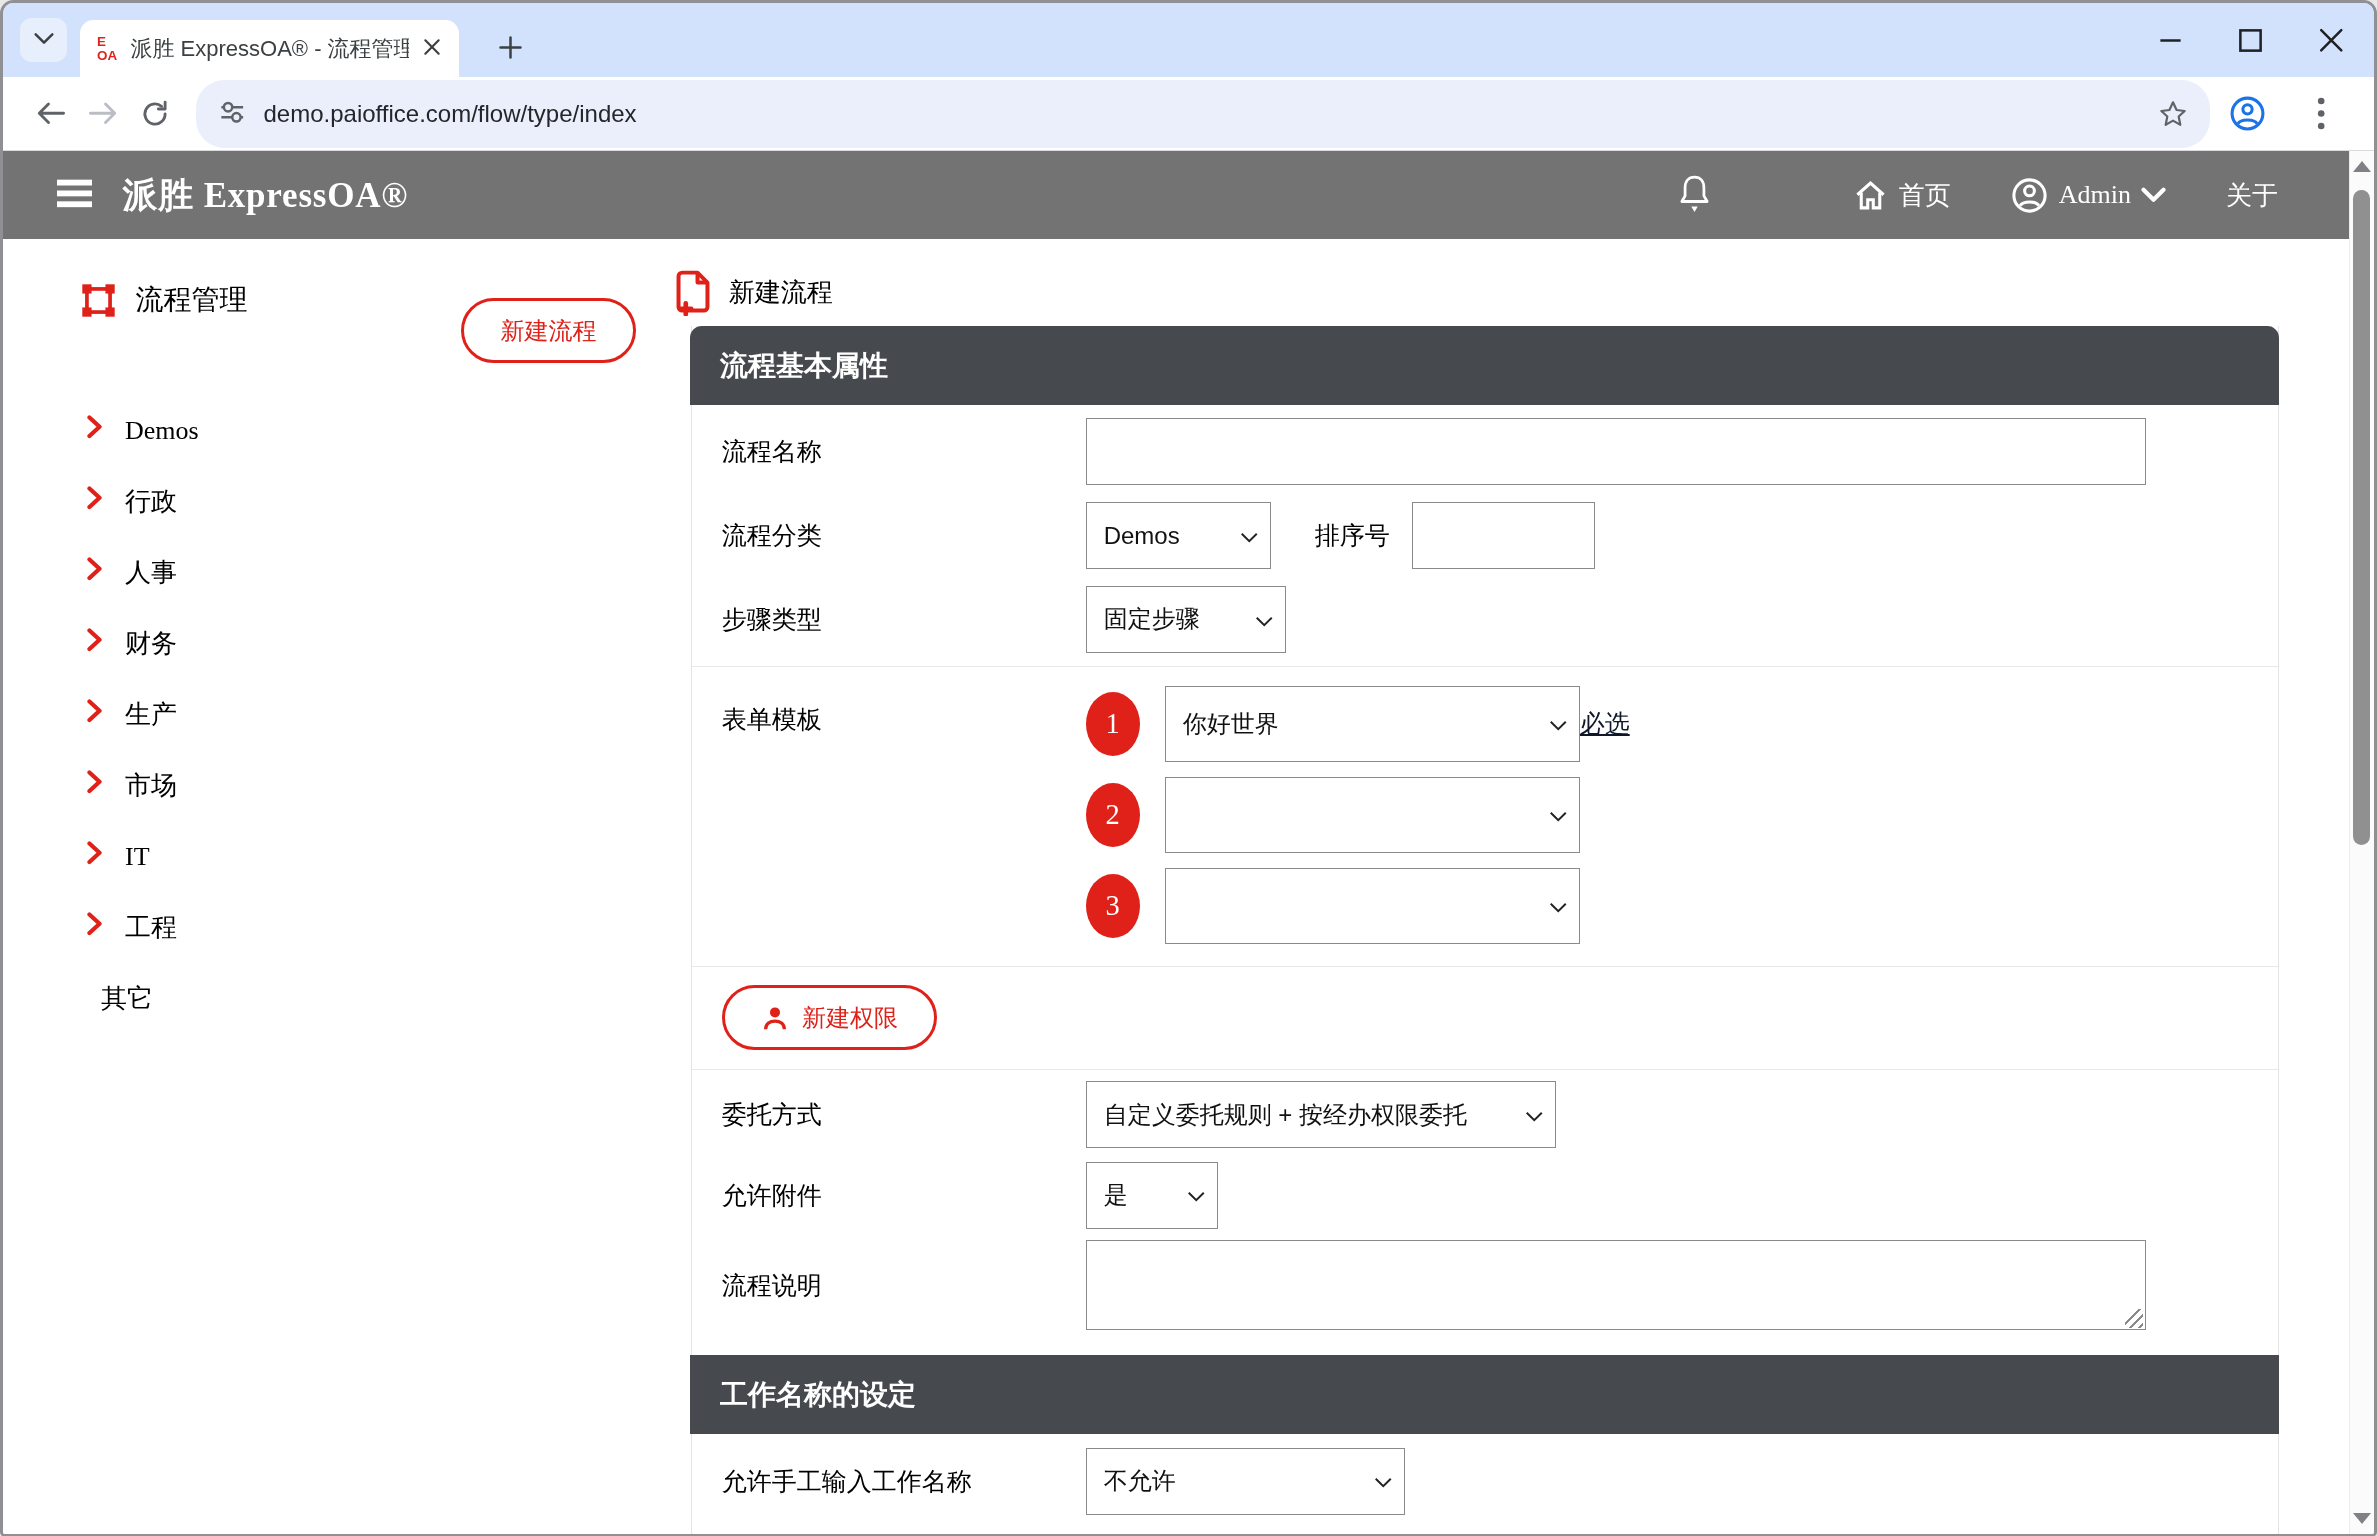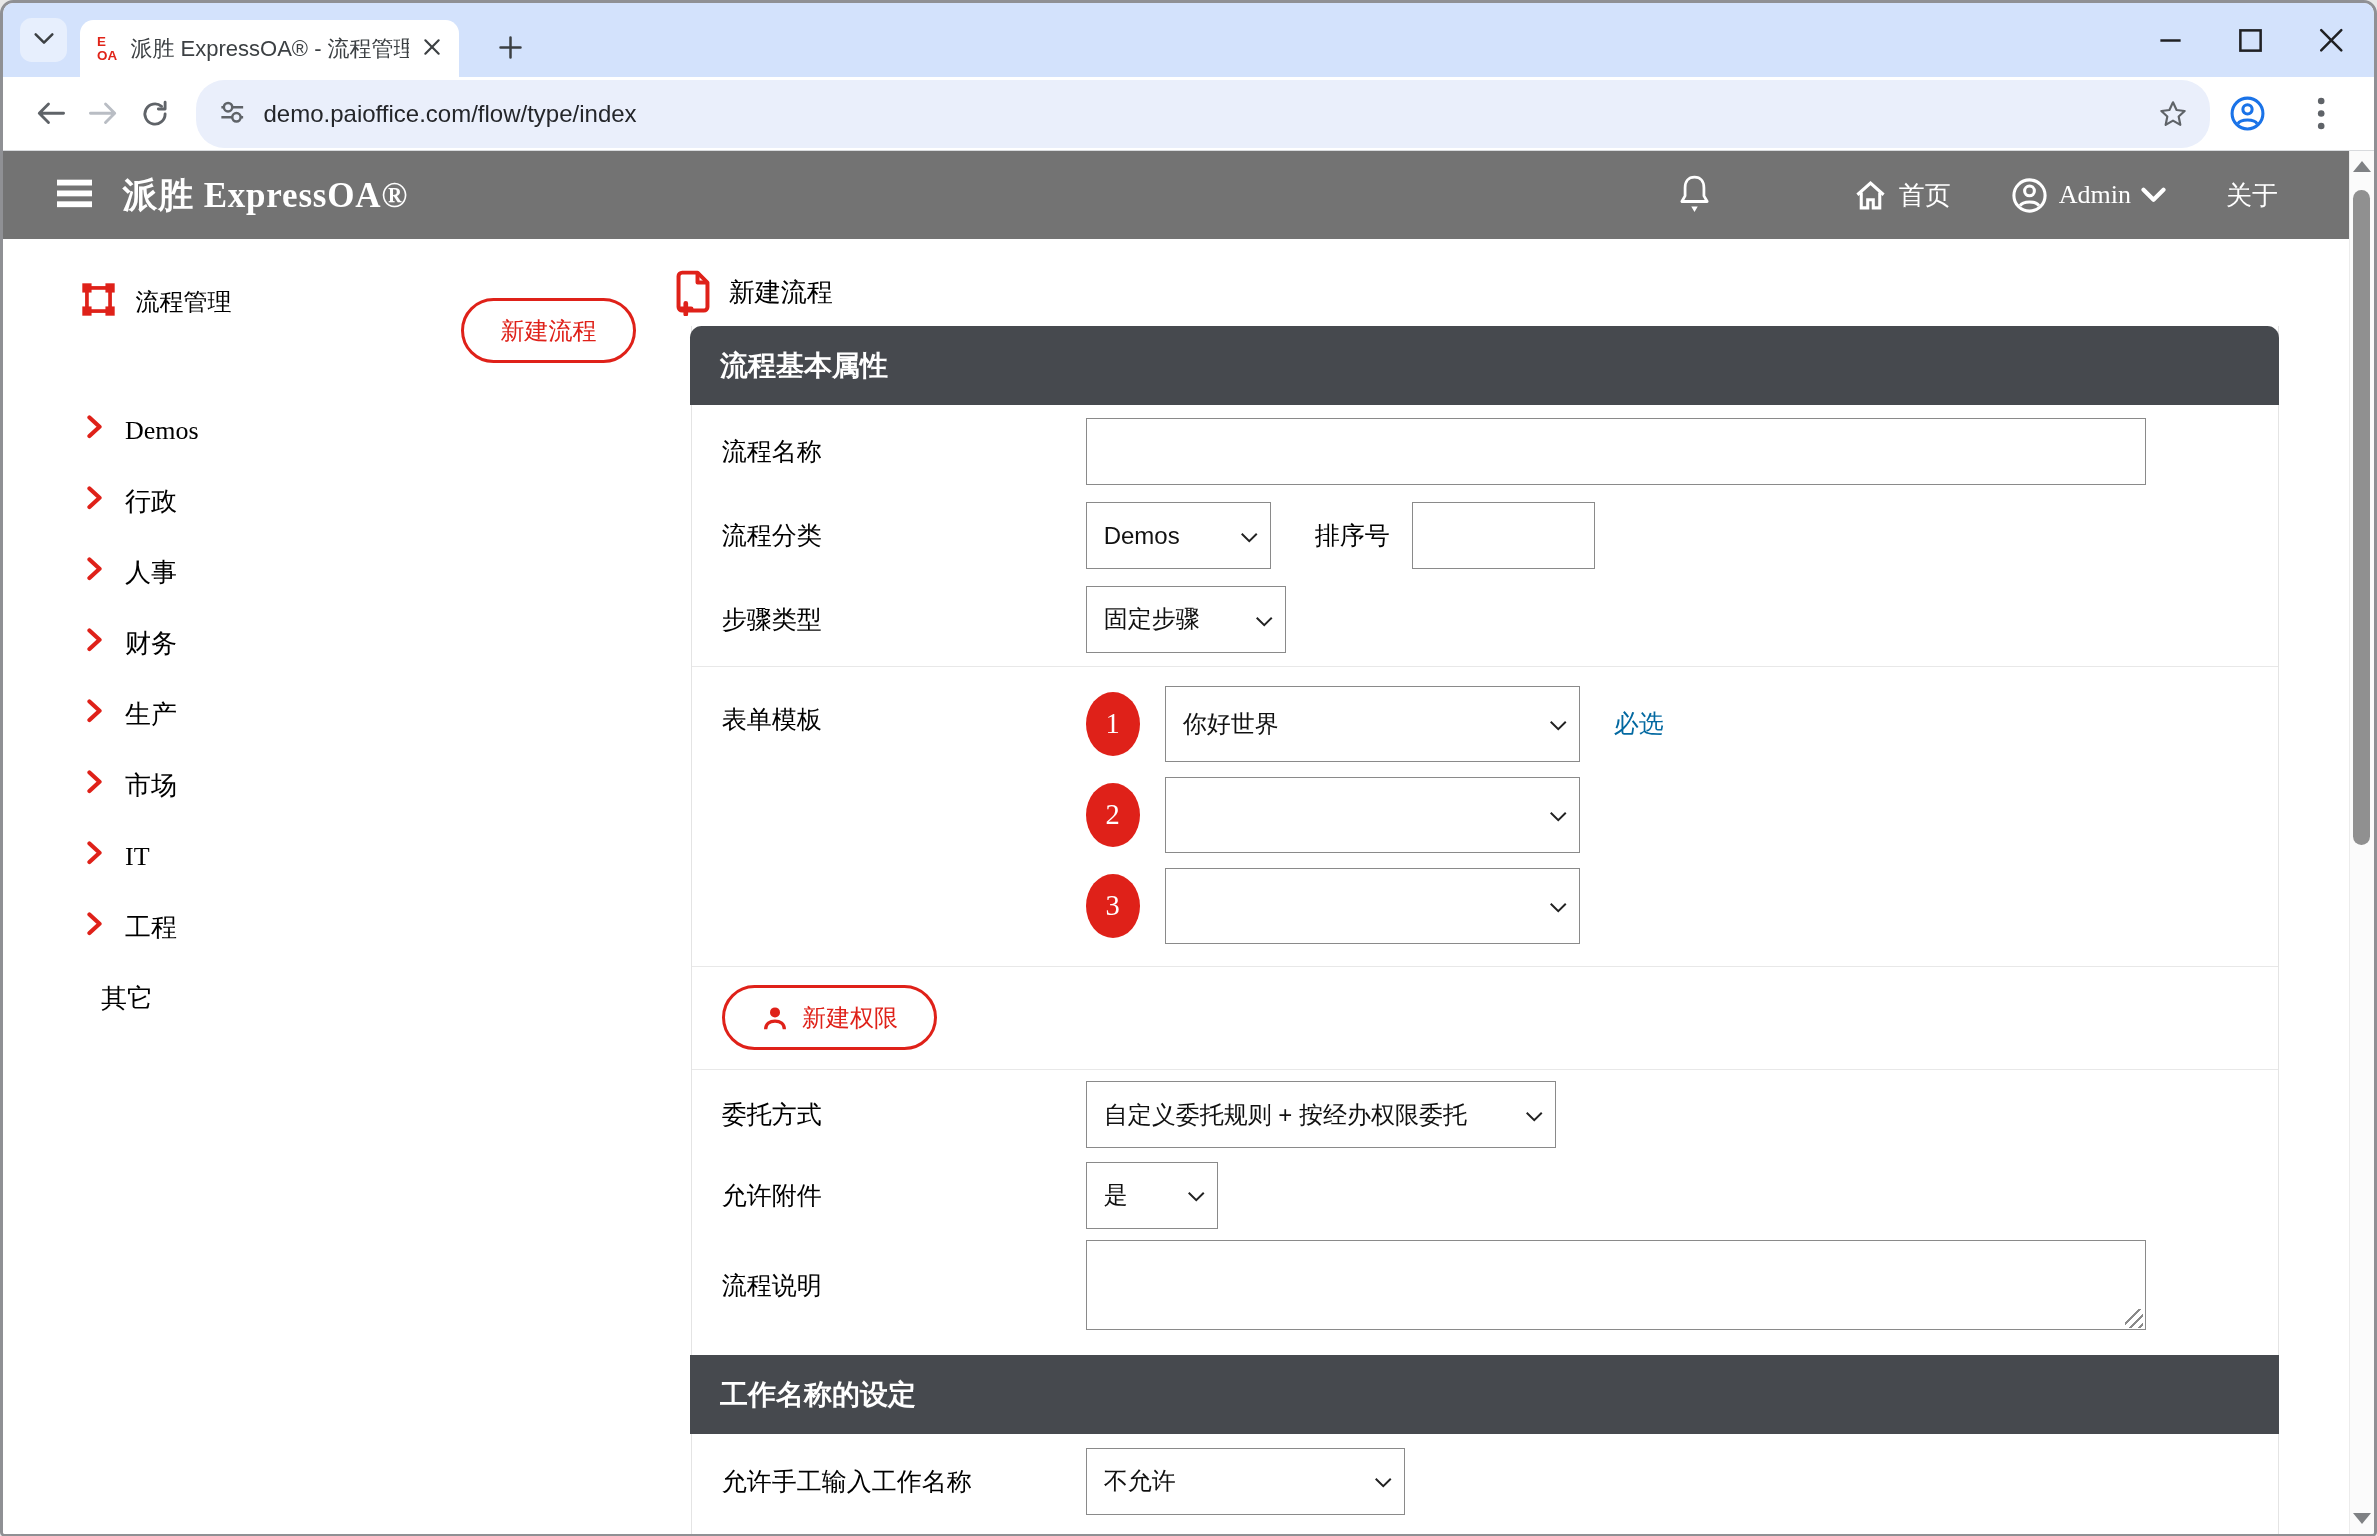--- a/index.html
+++ b/index.html
@@ -72,21 +72,21 @@
   }
   .logo{ margin-left:28.5px; font-size:35px; font-weight:700; letter-spacing:0.8px; }
   .bell{ margin-left:auto; display:flex; align-items:center; }
   .hgroup{ display:flex; align-items:center; gap:10px; font-size:26px; }
   .home-group{ margin-left:138px; }
   .admin-group{ margin-left:59px; }
   .about{ margin-left:60px; font-size:26px; }
   
   .content{ flex:1; display:flex; min-height:0; font-family:"Liberation Serif","DejaVu Serif",serif; }
   .sidebar{ width:665px; flex:none; position:relative; }
-  .side-title{ display:flex; align-items:flex-end; gap:18.5px; margin:42px 0 0 77px; font-size:24px; color:#000; }
+  .side-title{ display:flex; align-items:flex-end; gap:18.5px; margin:42px 0 0 77px; font-size:28px; color:#000; }
   .new-flow{
     position:absolute; top:59px; left:458px; width:175px; height:65px;
     border:3.4px solid #df2119; border-radius:34px; color:#df2119;
     display:flex; align-items:center; justify-content:center; font-size:24px; background:#fff;
   }
   .menu{ position:absolute; top:156px; left:0; right:0; list-style:none; margin:0; padding:0; }
   .menu li{ height:71px; display:flex; align-items:center; padding-left:83px; gap:22px; font-size:26px; color:#000; }
   .menu li.other{ padding-left:98px; }
   
   .main{ flex:1; min-width:0; padding-top:30px; }
@@ -134,21 +134,21 @@
   .inp{
     height:67px; border:1.7px solid #8a8a8a; background:#fff; padding:0 13.4px;
     font-family:"Liberation Sans","DejaVu Sans",sans-serif; font-size:24px; color:#111;
   }
   .w-name{ width:1060px; } .w-auto{ width:1060px; height:76px; }
   .ta-wrap{ position:relative; width:1060px; }
   .ta{ width:1060px; height:90px; border:1.7px solid #8a8a8a; background:#fff; resize:none; display:block;
        font-family:"Liberation Sans","DejaVu Sans",sans-serif; font-size:24px; padding:6.7px 11.7px; }
   .grip{ position:absolute; right:2.5px; bottom:2.5px; width:18.5px; height:18.5px;
     background:linear-gradient(315deg, transparent 8%, #8a8a8a 8%, #8a8a8a 16%, transparent 16%, transparent 32%, #8a8a8a 32%, #8a8a8a 40%, transparent 40%, transparent 56%, #8a8a8a 56%, #8a8a8a 64%, transparent 64%); }
-  .note{ margin-left:34px; font-size:25px; color:#0369a1; }
+  .note{ font-size:25px; color:#0f172a;text-decoration:underline; }
   .sort-lbl{ margin:0 22px 0 44px; font-size:25px; color:#000; }
   .tip-icon{
     width:30px; height:30px; border:2.5px solid #df2119; border-radius:50%;
     color:#df2119; font-size:20px; font-weight:700;
     display:flex; align-items:center; justify-content:center; flex:none;
   }
   .tip-link{ color:#1a6ee0; font-size:24px; }
 </style>
 </head>
 <body>

